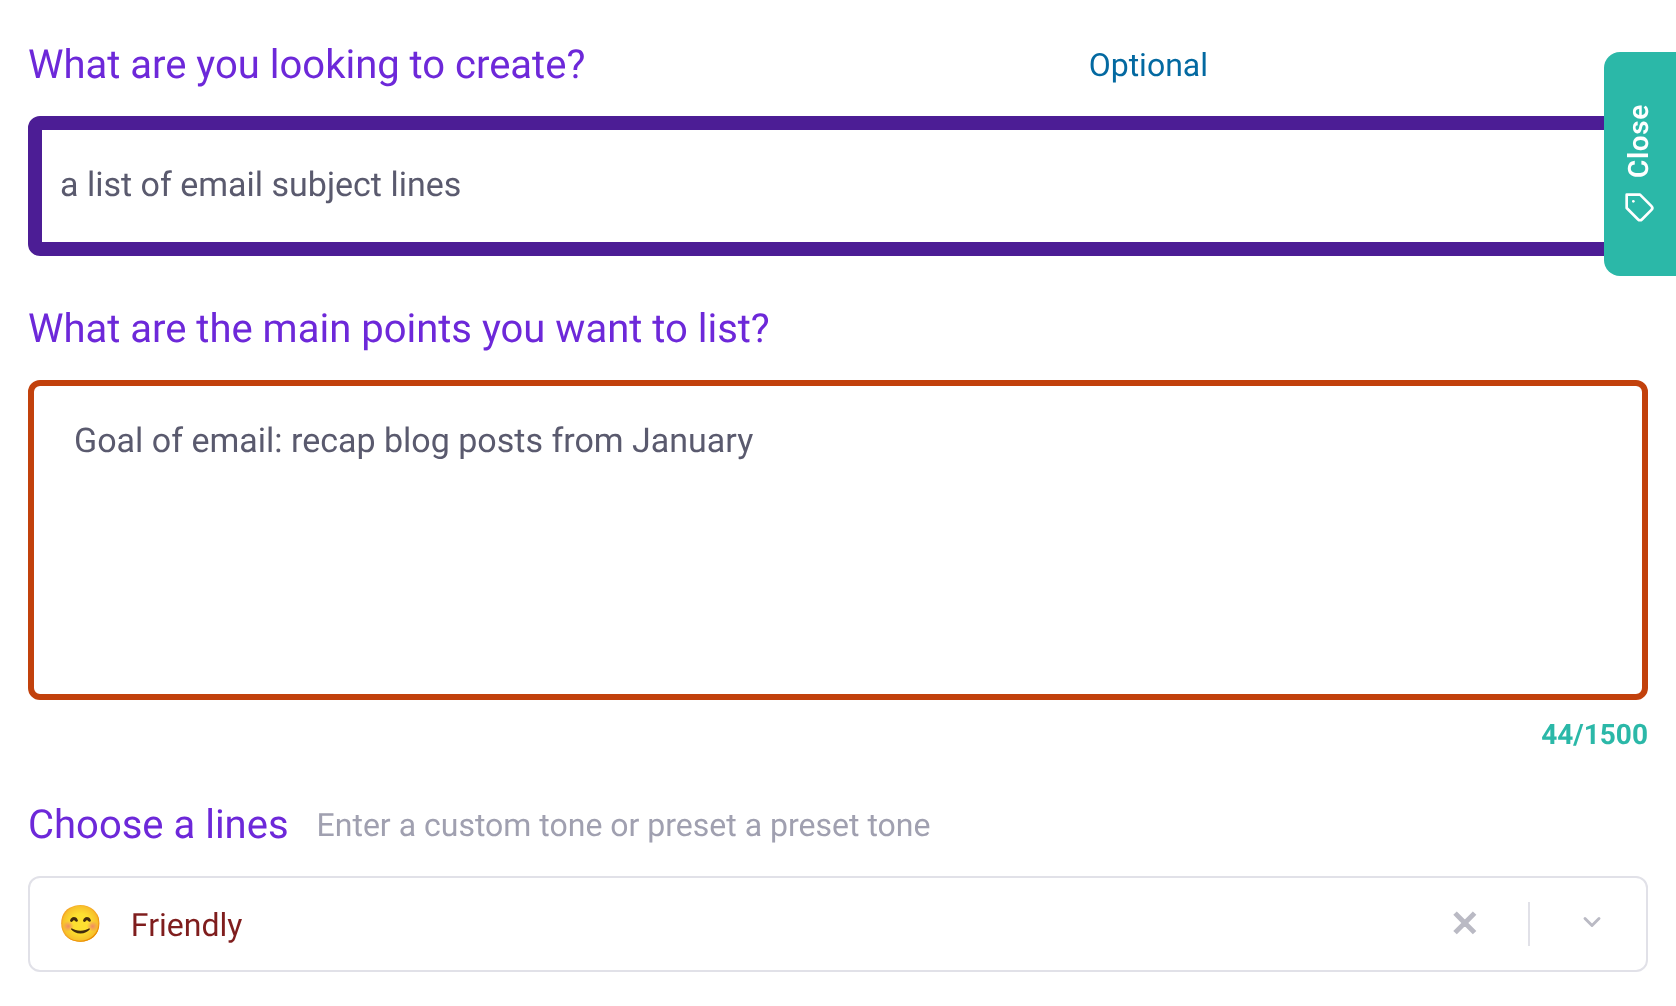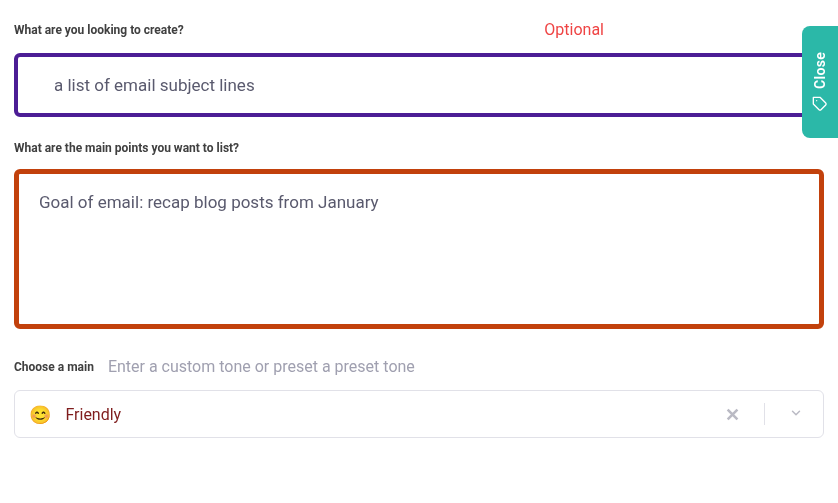--- a/index.html
+++ b/index.html
@@ -12,44 +12,44 @@
       padding: 20px 14px;
     }
     .field-group { margin-bottom: 24px; }
     .label-row {
       display: flex;
       justify-content: space-between;
       align-items: center;
       margin-bottom: 14px;
     }
     .label {
-      font-size: 12px;
-      font-weight: 700;
-      color: #404040;
+      font-size: 20px;
+      font-weight: 400;
+      color: #6d28d9;
     }
     .optional {
       font-size: 16px;
-      color: #ef4444;
+      color: #0369a1;
       margin-right: 220px;
     }
     .text-input {
       width: 100%;
-      padding: 18px 36px;
-      border: 4px solid #4c1d95;
+      padding: 18px 9px;
+      border: 7px solid #4c1d95;
       border-radius: 6px;
       font-size: 17px;
       color: #5a5a6e;
       background: #fff;
       font-family: inherit;
       outline: none;
     }
     .text-area {
       width: 100%;
       padding: 18px 20px;
-      border: 5px solid #c2410c;
+      border: 3px solid #c2410c;
       border-radius: 6px;
       font-size: 17px;
       color: #5a5a6e;
       background: #fff;
       font-family: inherit;
       resize: none;
       height: 160px;
       outline: none;
     }
     .char-count {
@@ -144,25 +144,26 @@
     <div class="optional">Optional</div>
   </div>
   <input type="text" class="text-input" value="a list of email subject lines" style="">
 </div>
 
 <div class="field-group">
   <div class="label-row">
     <div class="label">What are the main points you want to list?</div>
   </div>
   <textarea class="text-area" style="">Goal of email: recap blog posts from January</textarea>
+  <div class="char-count">44/1500</div>
 </div>
 
 <div class="field-group">
   <div class="tone-label-row">
-    <div class="label">Choose a main</div>
+    <div class="label">Choose a lines</div>
     <div class="tone-hint">Enter a custom tone or preset a preset tone</div>
   </div>
   <div class="tone-select">
     <span class="tone-emoji">😊</span>
     <span class="tone-value">Friendly</span>
     <span class="tone-clear">✕</span>
     <span class="tone-divider"></span>
     <span class="tone-chevron">
       <svg width="14" height="14" viewBox="0 0 24 24" fill="none" stroke="currentColor" stroke-width="2.5" stroke-linecap="round" stroke-linejoin="round">
           <polyline points="6 9 12 15 18 9"></polyline>

